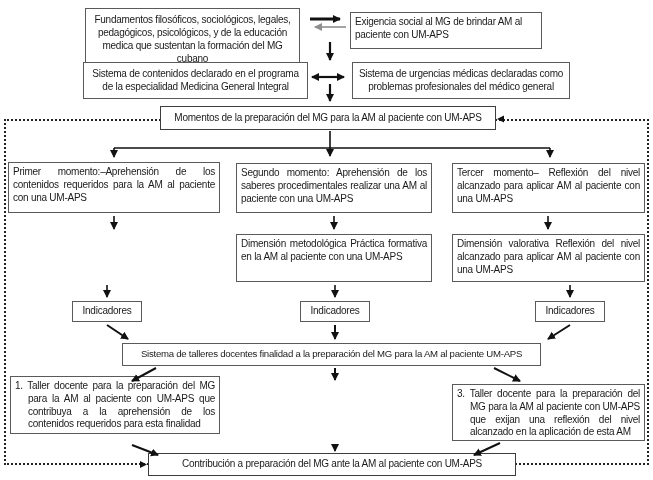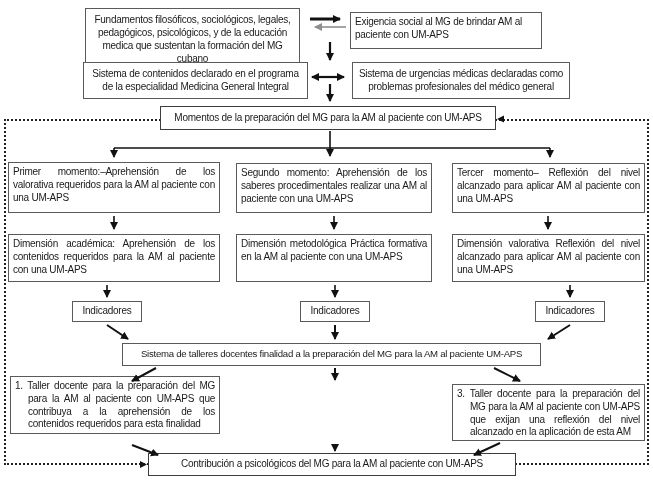--- a/index.html
+++ b/index.html
@@ -31,38 +31,37 @@
   <div class="box center" style="left:85px;top:8px;width:215px;height:64px">Fundamentos filosóficos, sociológicos, legales, pedagógicos, psicológicos, y de la educación medica que sustentan la formación del MG cubano</div>
   <div class="box" style="left:350px;top:12px;width:192px;height:37px">Exigencia social al MG de brindar AM al paciente con UM-APS</div>
 
   <div class="box center" style="left:83px;top:62px;width:225px;height:37px">Sistema de contenidos declarado en el programa de la especialidad Medicina General Integral</div>
   <div class="box center" style="left:352px;top:62px;width:218px;height:37px">Sistema de urgencias médicas declaradas como problemas profesionales del médico general</div>
 
   <div class="dashed-frame"></div>
 
   <div class="box center hdr" style="left:160px;top:106px;width:336px;height:24px">Momentos de la preparación del MG para la AM al paciente con UM-APS</div>
 
-  <div class="box justify" style="left:8px;top:162px;width:212px;height:51px">Primer momento:–Aprehensión de los valorativa requeridos para la AM al paciente con una UM-APS</div>
+  <div class="box justify" style="left:8px;top:162px;width:212px;height:51px">Primer momento:–Aprehensión de los contenidos requeridos para la AM al paciente con una UM-APS</div>
   <div class="box justify" style="left:236px;top:163px;width:196px;height:50px">Segundo momento: Aprehensión de los saberes procedimentales realizar una AM al paciente con una UM-APS</div>
   <div class="box justify" style="left:452px;top:163px;width:193px;height:50px">Tercer momento– Reflexión del nivel alcanzado para aplicar AM al paciente con una UM-APS</div>
 
-  <div class="box justify" style="left:8px;top:234px;width:212px;height:48px">Dimensión académica: Aprehensión de los contenidos requeridos para la AM al paciente con una UM-APS</div>
   <div class="box justify" style="left:236px;top:234px;width:196px;height:48px">Dimensión metodológica Práctica formativa en la AM al paciente con una UM-APS</div>
   <div class="box justify" style="left:452px;top:234px;width:193px;height:48px">Dimensión valorativa Reflexión del nivel alcanzado para aplicar AM al paciente con una UM-APS</div>
 
   <div class="box center" style="left:72px;top:301px;width:70px;height:21px">Indicadores</div>
   <div class="box center" style="left:300px;top:301px;width:70px;height:21px">Indicadores</div>
   <div class="box center" style="left:535px;top:301px;width:70px;height:21px">Indicadores</div>
 
   <div class="box center bar" style="left:122px;top:343px;width:419px;height:23px">Sistema de talleres docentes finalidad a la preparación del MG para la AM al paciente UM-APS</div>
 
   <div class="box justify hang" style="left:10px;top:376px;width:210px;height:58px">1. Taller docente para la preparación del MG para la AM al paciente con UM-APS que contribuya a la aprehensión de los contenidos requeridos para esta finalidad</div>
   <div class="box justify hang" style="left:452px;top:384px;width:193px;height:57px">3. Taller docente para la preparación del MG para la AM al paciente con UM-APS que exijan una reflexión del nivel alcanzado en la aplicación de esta AM</div>
 
-  <div class="box center hdr" style="left:148px;top:453px;width:368px;height:23px">Contribución a psicológicos del MG para la AM al paciente con UM-APS</div>
+  <div class="box center hdr" style="left:148px;top:453px;width:368px;height:23px">Contribución a preparación del MG ante la AM al paciente con UM-APS</div>
 
   <svg class="arrows" width="653" height="480" viewBox="0 0 653 480">
     <defs>
       <marker id="ah" markerUnits="userSpaceOnUse" markerWidth="10" markerHeight="10" refX="7" refY="4.5" orient="auto">
         <path d="M0,0.5 L8,4.5 L0,8.5 Z" fill="#111"></path>
       </marker>
       <marker id="ahg" markerUnits="userSpaceOnUse" markerWidth="10" markerHeight="10" refX="7" refY="4.5" orient="auto">
         <path d="M0,0.5 L8,4.5 L0,8.5 Z" fill="#8f8f8f"></path>
       </marker>
     </defs>

